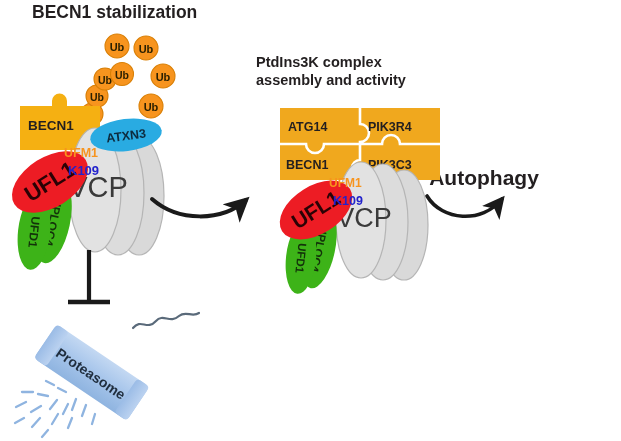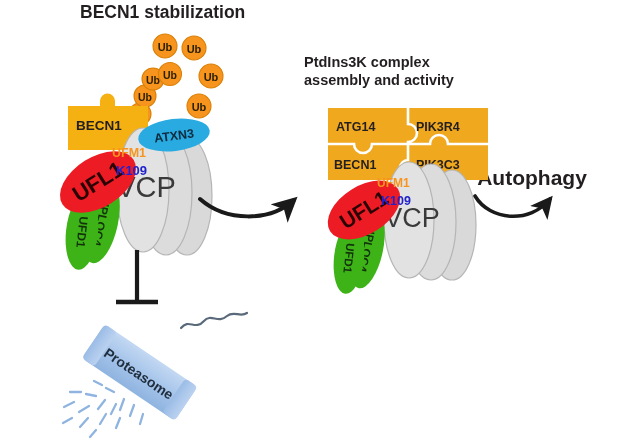--- a/index.html
+++ b/index.html
@@ -1,18 +1,18 @@
 <!DOCTYPE html>
 <html><head>
 <meta charset="utf-8">
 <style>
   html,body{margin:0;padding:0;background:#ffffff;}
   body{width:621px;height:441px;overflow:hidden;
        font-family:"Liberation Sans","DejaVu Sans",sans-serif;}
-  #canvas{position:relative;width:512px;height:441px;background:#f97316;margin-left:48px;}
+  #canvas{position:relative;width:512px;height:441px;background:#f97316;}
   svg{display:block;}
   .heading{font-weight:bold;fill:#231f20;}
 </style>
 </head>
 <body>
 
 <div id="canvas">
 <svg width="621" height="441" viewBox="0 0 621 441" xmlns="http://www.w3.org/2000/svg">
 
   <defs>

